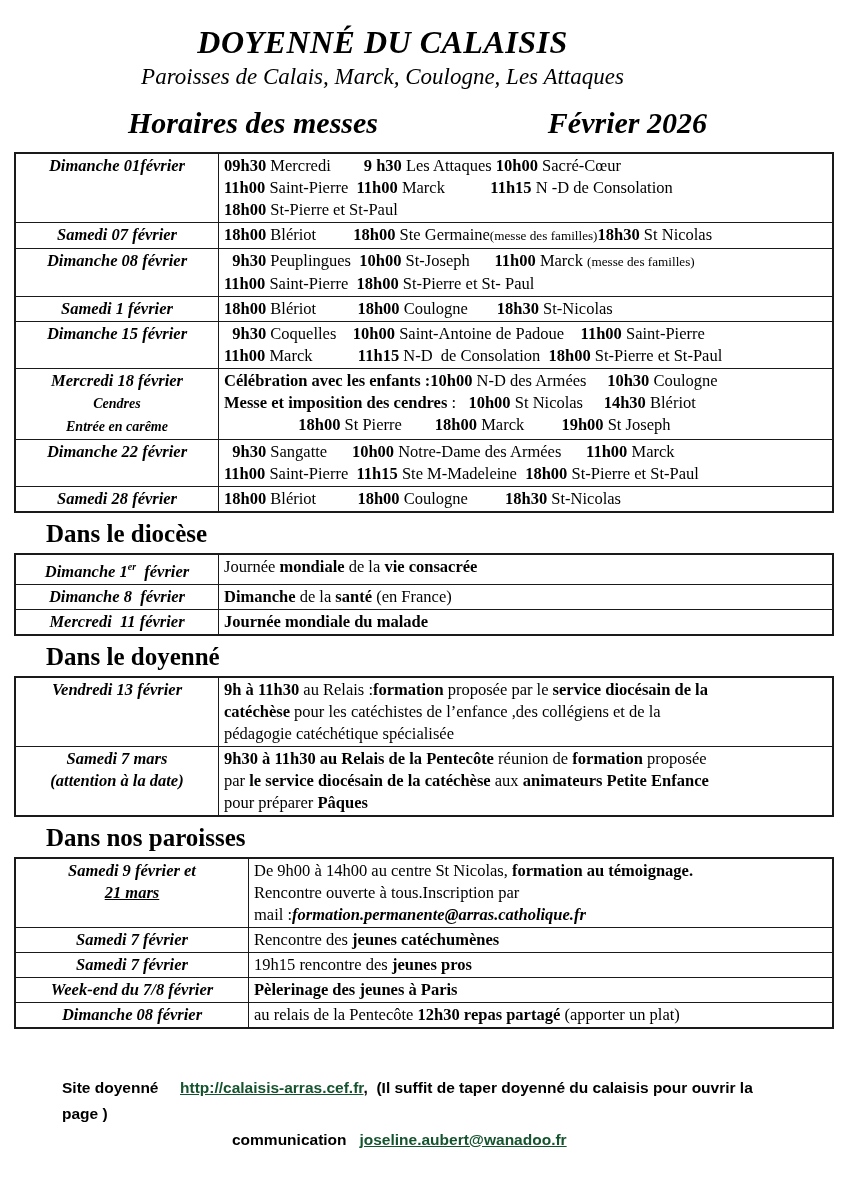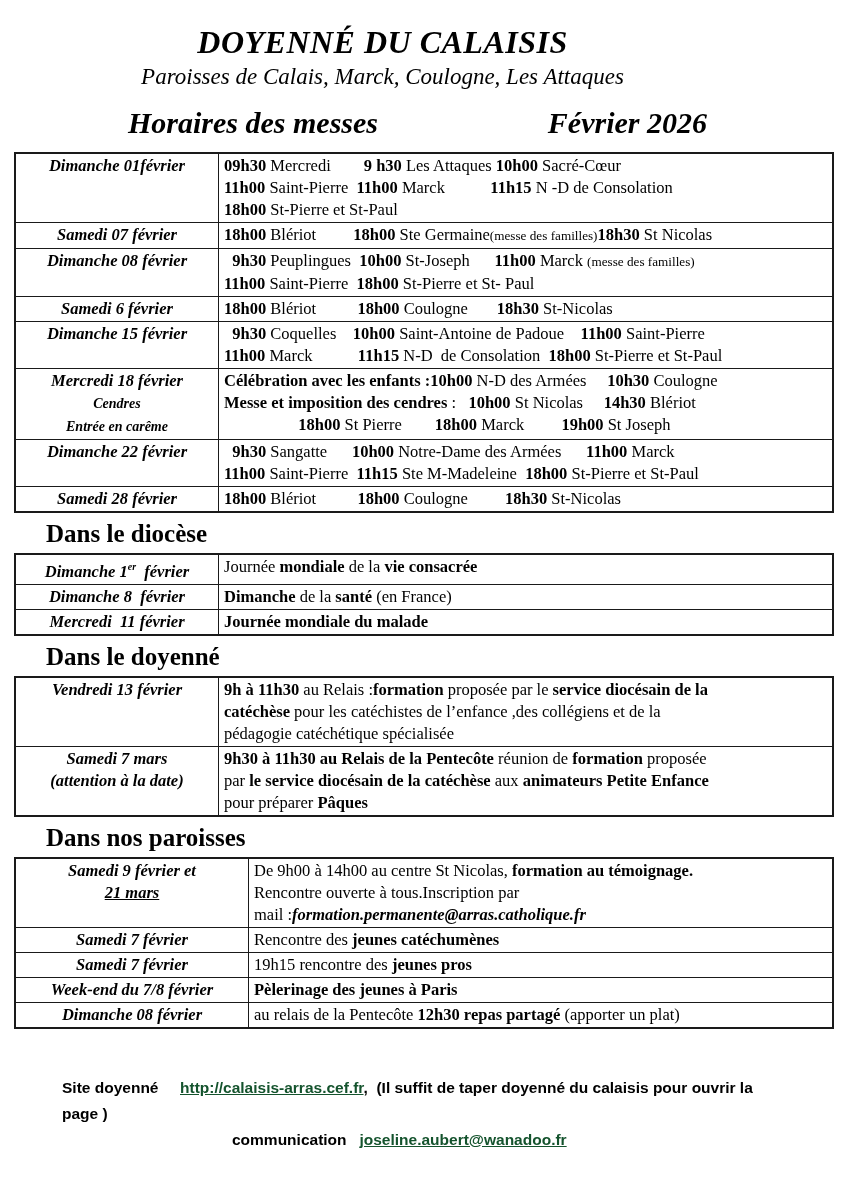--- a/index.html
+++ b/index.html
@@ -102,21 +102,21 @@
           <td class="datecell">
             <div class="line"><span>Dimanche 08 février</span></div>
           </td>
           <td class="infocell">
             <div class="line"><span>  </span><span class="s-b">9h30</span><span> Peuplingues  </span><span class="s-b">10h00</span><span> St-Joseph      </span><span class="s-b">11h00</span><span> Marck </span><span class="s-sm">(messe des familles)</span></div>
             <div class="line"><span class="s-b">11h00</span><span> Saint-Pierre  </span><span class="s-b">18h00</span><span> St-Pierre et St- Paul</span></div>
           </td>
         </tr>
         <tr>
           <td class="datecell">
-            <div class="line"><span>Samedi 6 février</span></div>
+            <div class="line"><span>Samedi 1 février</span></div>
           </td>
           <td class="infocell">
             <div class="line"><span class="s-b">18h00</span><span> Blériot          </span><span class="s-b">18h00</span><span> Coulogne       </span><span class="s-b">18h30</span><span> St-Nicolas</span></div>
           </td>
         </tr>
         <tr>
           <td class="datecell">
             <div class="line"><span>Dimanche 15 février</span></div>
           </td>
           <td class="infocell">

